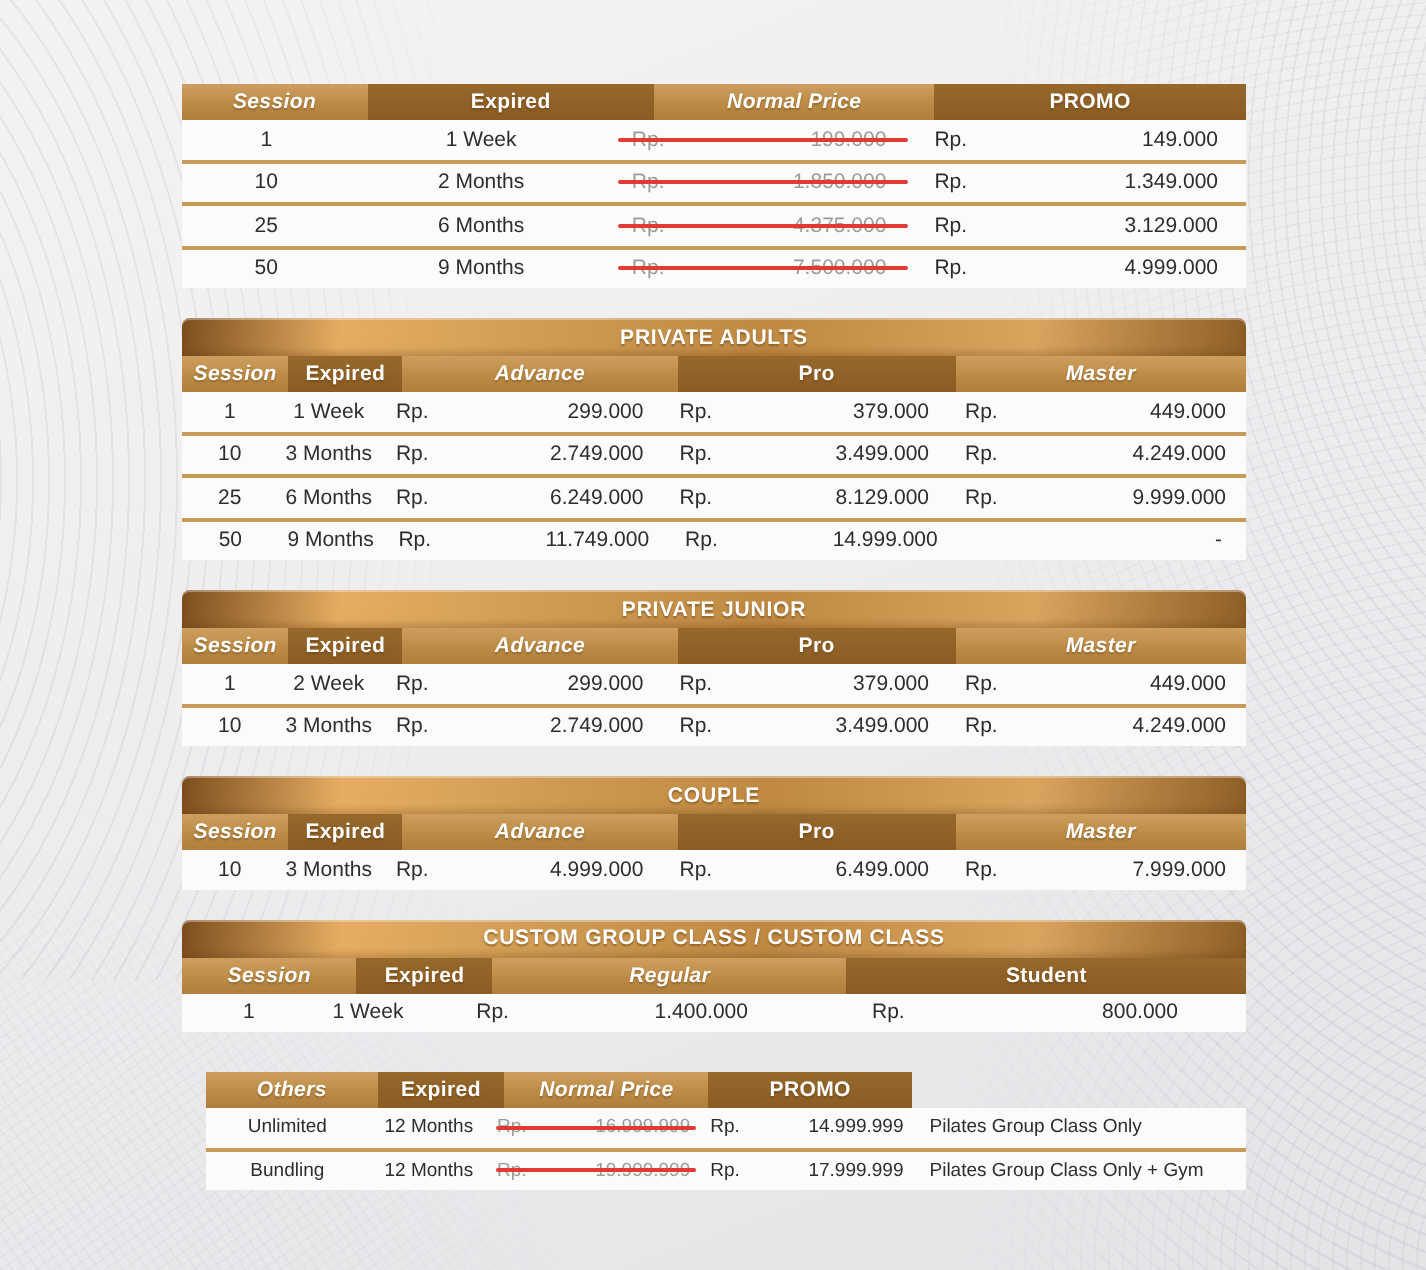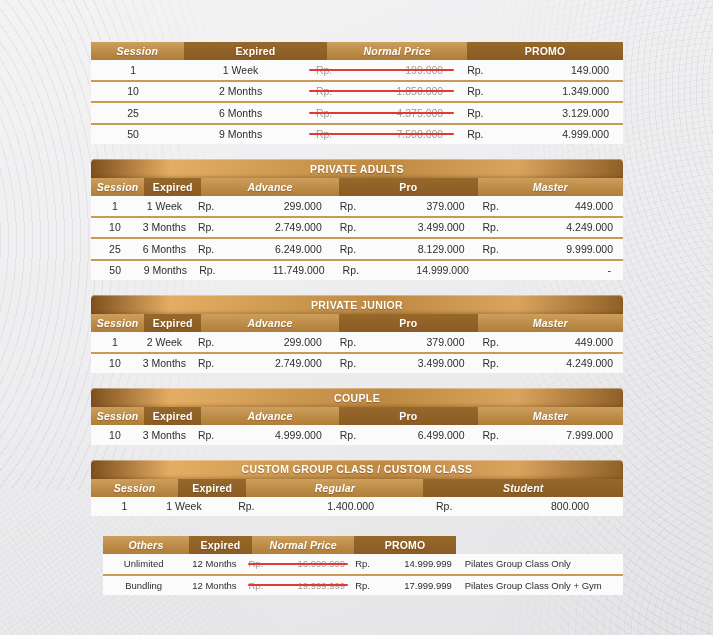--- a/index.html
+++ b/index.html
@@ -282,21 +282,21 @@
             </div>
           </div>
         </div>
       </section>
       <section class="ptable">
         <div class="table-title">CUSTOM GROUP CLASS / CUSTOM CLASS</div>
         <div class="head-row">
           <div class="head-cell light" style="width: 16.4%;">Session</div>
           <div class="head-cell dark" style="width: 12.8%;">Expired</div>
           <div class="head-cell light" style="width: 33.3%;">Regular</div>
-          <div class="head-cell dark" style="width: 37.5%; font-style: italic;">Student</div>
+          <div class="head-cell dark" style="width: 37.5%;">Student</div>
         </div>
         <div class="tbody">
           <div class="trow">
             <div class="cell" style="width: 16.4%;">1</div>
             <div class="cell" style="width: 12.8%;">1 Week</div>
             <div class="cell price" style="width: 33.3%; padding: 0px 34px 0px 28px;">
               <span class="cur">Rp.</span>
               <span class="val">1.400.000</span>
             </div>
             <div class="cell price" style="width: 37.5%; padding: 0px 34px 0px 28px;">

